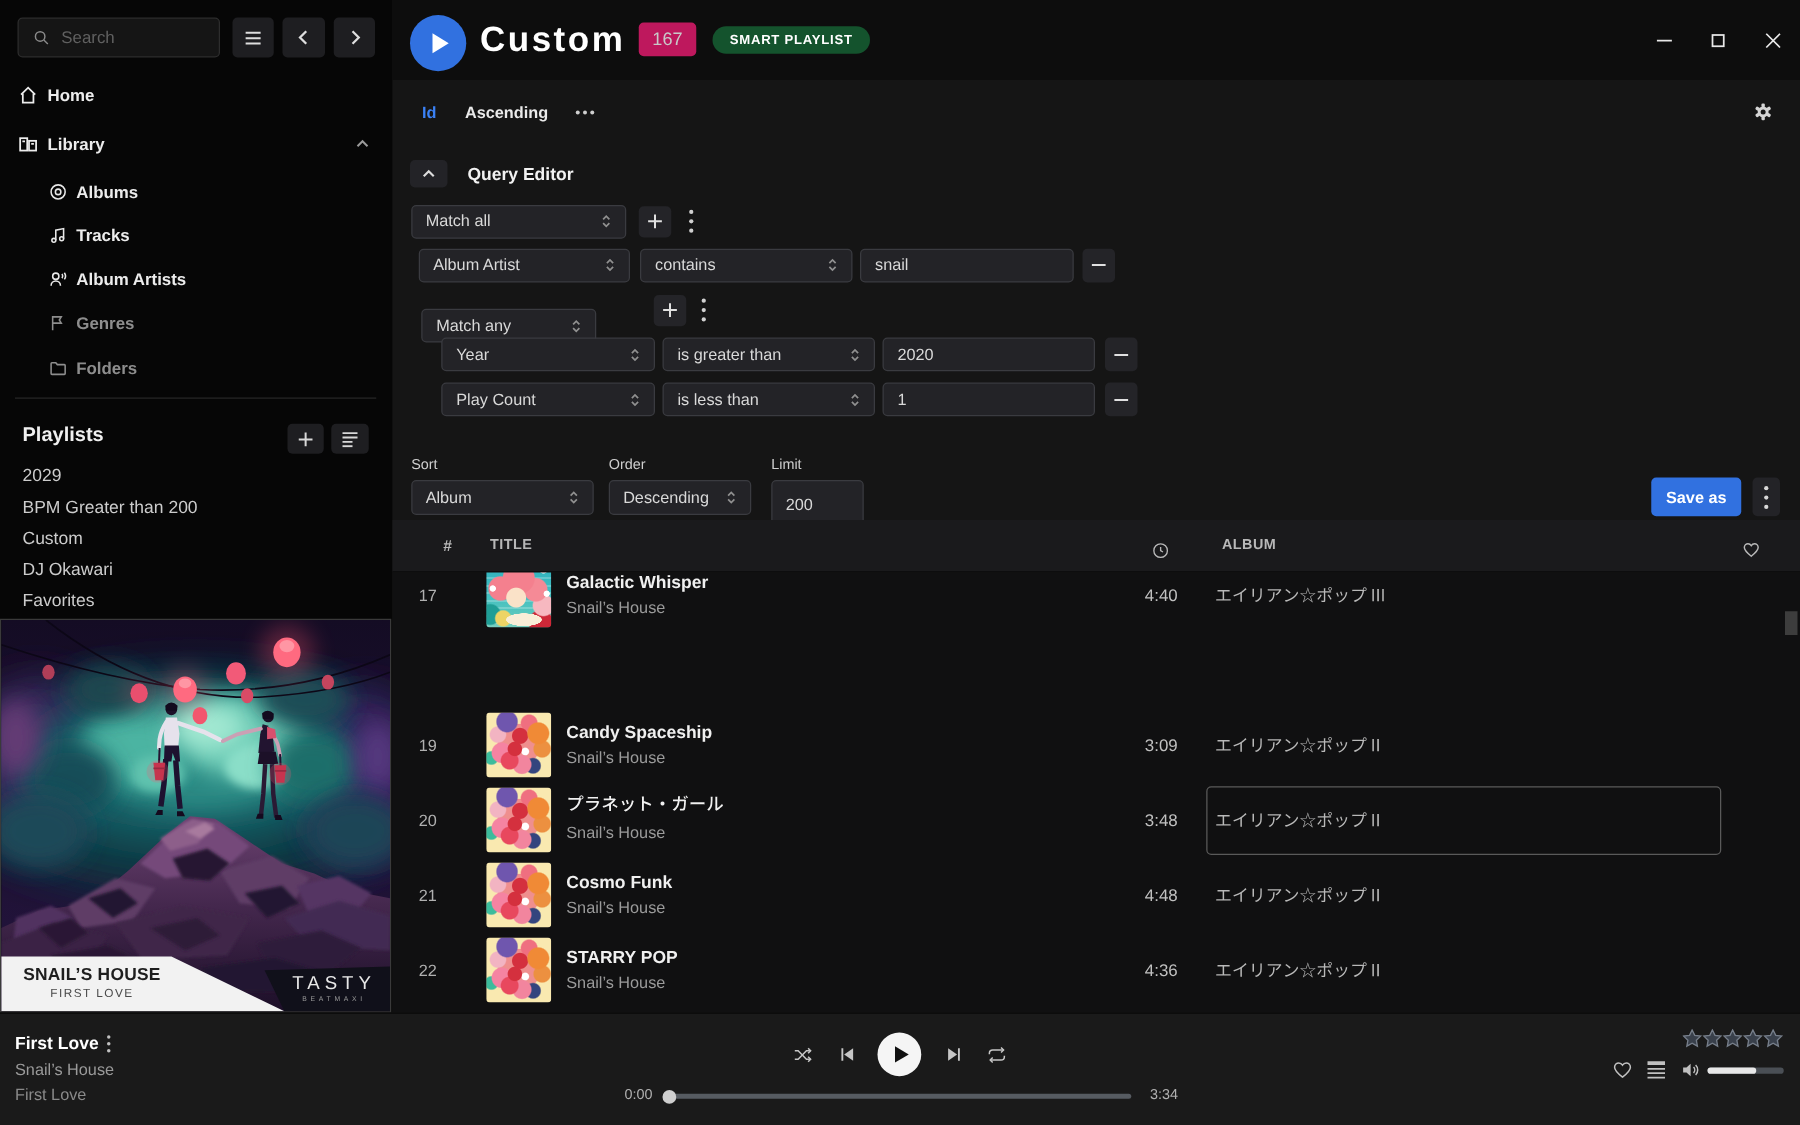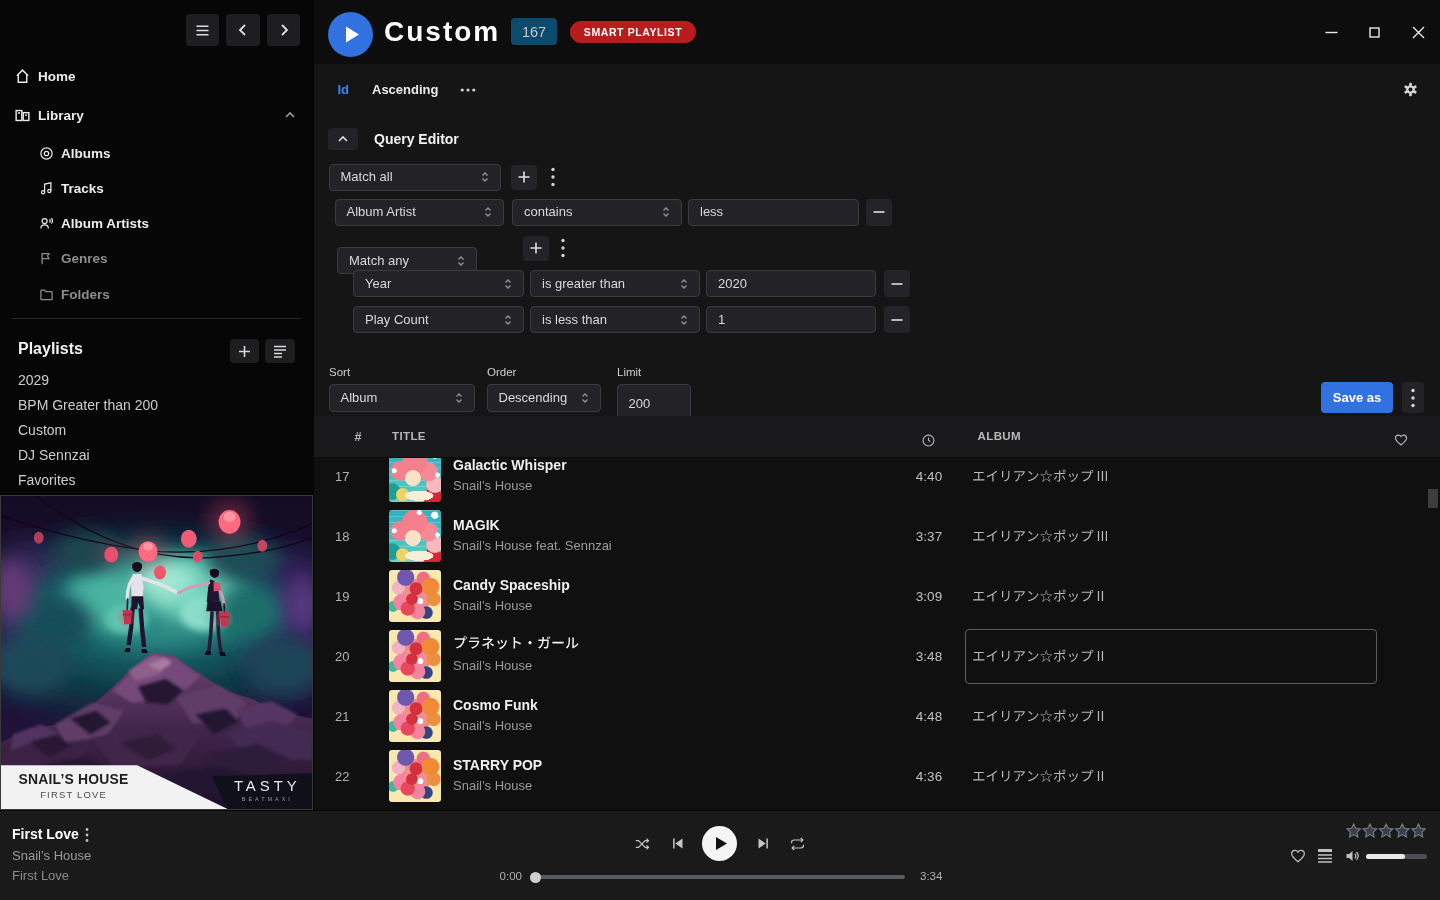--- a/index.html
+++ b/index.html
@@ -59,20 +59,27 @@
 </style></head><body>
 <svg width="0" height="0" style="position:absolute">
     <defs>
       <path id="album3" d="M2 -9Q2.2 -9 2.6 -9Q2.9 -9 3.1 -9H10.5Q10.8 -9 11.1 -9Q11.4 -9 11.7 -9V-7.8Q11.4 -7.9 11.1 -7.9Q10.8 -7.9 10.5 -7.9H3.1Q2.9 -7.9 2.6 -7.9Q2.2 -7.9 2 -7.8ZM6.1 -1.1V-8.4H7.3V-1.1ZM1.1 -1.8Q1.4 -1.7 1.7 -1.7Q2 -1.7 2.3 -1.7H11.2Q11.6 -1.7 11.8 -1.7Q12.1 -1.7 12.4 -1.8V-0.5Q12.1 -0.6 11.8 -0.6Q11.4 -0.6 11.2 -0.6H2.3Q2 -0.6 1.7 -0.6Q1.4 -0.6 1.1 -0.5Z M14.7 -4.9Q16.4 -5.4 17.9 -6Q19.4 -6.7 20.6 -7.4Q21.3 -7.8 21.9 -8.4Q22.6 -8.9 23.2 -9.4Q23.8 -10 24.3 -10.6L25.2 -9.7Q24.6 -9.1 23.9 -8.6Q23.3 -8 22.5 -7.4Q21.8 -6.9 21 -6.4Q20.3 -6 19.3 -5.5Q18.4 -5 17.3 -4.6Q16.3 -4.2 15.2 -3.8ZM20.3 -6.8 21.5 -7.2V-1Q21.5 -0.8 21.5 -0.5Q21.5 -0.2 21.5 0Q21.6 0.3 21.6 0.4H20.3Q20.3 0.3 20.3 0Q20.3 -0.2 20.3 -0.5Q20.3 -0.8 20.3 -1Z M37.5 -10.2Q37.5 -10 37.4 -9.7Q37.4 -9.4 37.4 -9.1Q37.4 -8.8 37.4 -8.4Q37.4 -8 37.4 -7.6Q37.4 -7.1 37.4 -6.9Q37.4 -5.7 37.3 -4.8Q37.3 -4 37.1 -3.4Q36.9 -2.8 36.6 -2.3Q36.4 -1.9 36 -1.4Q35.6 -0.9 35 -0.5Q34.5 -0.1 33.9 0.1Q33.3 0.4 32.8 0.6L31.9 -0.4Q32.9 -0.6 33.7 -1Q34.5 -1.5 35.1 -2.2Q35.5 -2.6 35.7 -3Q36 -3.5 36.1 -4Q36.2 -4.6 36.2 -5.3Q36.3 -6 36.3 -6.9Q36.3 -7.2 36.3 -7.6Q36.3 -8 36.3 -8.4Q36.3 -8.8 36.3 -9.1Q36.3 -9.4 36.3 -9.7Q36.2 -10 36.2 -10.2ZM31.2 -10.1Q31.2 -9.9 31.2 -9.7Q31.2 -9.4 31.2 -9.2Q31.2 -9.1 31.2 -8.7Q31.2 -8.4 31.2 -7.9Q31.2 -7.5 31.2 -7Q31.2 -6.5 31.2 -6Q31.2 -5.5 31.2 -5.2Q31.2 -4.8 31.2 -4.7Q31.2 -4.4 31.2 -4.1Q31.2 -3.8 31.2 -3.6H30Q30 -3.8 30 -4.1Q30 -4.4 30 -4.7Q30 -4.8 30 -5.2Q30 -5.5 30 -6Q30 -6.5 30 -7Q30 -7.5 30 -8Q30 -8.4 30 -8.7Q30 -9.1 30 -9.2Q30 -9.3 30 -9.6Q30 -9.9 30 -10.1Z M53.1 -9.1Q53 -9 52.9 -8.9Q52.8 -8.8 52.7 -8.6Q52.4 -8.2 51.9 -7.5Q51.4 -6.8 50.8 -6.1Q50.1 -5.5 49.3 -4.9L48.4 -5.6Q48.9 -5.9 49.4 -6.3Q49.8 -6.7 50.2 -7.1Q50.6 -7.5 50.9 -7.9Q51.2 -8.3 51.4 -8.7Q51.2 -8.7 50.7 -8.7Q50.2 -8.7 49.6 -8.7Q48.9 -8.7 48.2 -8.7Q47.4 -8.7 46.7 -8.7Q46 -8.7 45.3 -8.7Q44.7 -8.7 44.3 -8.7Q43.8 -8.7 43.7 -8.7Q43.3 -8.7 43 -8.6Q42.6 -8.6 42.2 -8.6V-9.8Q42.5 -9.7 42.9 -9.7Q43.3 -9.7 43.7 -9.7Q43.8 -9.7 44.3 -9.7Q44.7 -9.7 45.4 -9.7Q46 -9.7 46.8 -9.7Q47.5 -9.7 48.3 -9.7Q49 -9.7 49.7 -9.7Q50.4 -9.7 50.8 -9.7Q51.3 -9.7 51.5 -9.7Q51.6 -9.7 51.8 -9.7Q52 -9.7 52.1 -9.7Q52.3 -9.7 52.4 -9.8ZM47.7 -7.3Q47.7 -6.3 47.6 -5.3Q47.5 -4.3 47.3 -3.5Q47.1 -2.7 46.7 -2Q46.3 -1.2 45.6 -0.6Q44.9 -0 43.9 0.5L42.9 -0.3Q43.2 -0.4 43.5 -0.6Q43.9 -0.7 44.1 -0.9Q44.9 -1.4 45.4 -2Q45.9 -2.6 46.1 -3.3Q46.4 -4 46.4 -4.7Q46.5 -5.5 46.5 -6.4Q46.5 -6.6 46.5 -6.8Q46.5 -7.1 46.5 -7.3Z M57.1 -9.9Q57.4 -9.6 57.9 -9.3Q58.4 -8.9 58.9 -8.5Q59.4 -8.1 59.8 -7.8Q60.2 -7.4 60.5 -7.1L59.7 -6.2Q59.4 -6.5 59 -6.9Q58.6 -7.3 58.1 -7.7Q57.6 -8.1 57.1 -8.5Q56.7 -8.8 56.3 -9.1ZM55.9 -0.8Q57.1 -1 58.1 -1.3Q59 -1.6 59.9 -2Q60.7 -2.4 61.3 -2.8Q62.3 -3.5 63.2 -4.3Q64.1 -5.2 64.8 -6.1Q65.4 -7 65.8 -7.8L66.5 -6.6Q66 -5.8 65.3 -4.9Q64.7 -4.1 63.8 -3.3Q63 -2.5 61.9 -1.8Q61.3 -1.4 60.4 -1Q59.6 -0.6 58.7 -0.3Q57.7 0.1 56.6 0.3Z M74.2 -11.1H74.3L75.8 -6.5H80.5L80.5 -6.4L76.7 -3.7L78.2 0.8L78.1 0.9L74.2 -2L70.4 0.9L70.3 0.8L71.8 -3.7L68 -6.4L68 -6.5H72.7ZM70.6 -6 69.2 -6.1V-6.1L70.4 -5.3L72.4 -3.9L71.7 -1.7L71.1 -0.2L71.1 -0.2L72.4 -1.2L74.2 -2.6L76.1 -1.2L77.4 -0.2L77.4 -0.2L76.8 -1.7L76.1 -3.9L78.1 -5.3L79.3 -6.1V-6.1L77.9 -6H75.4L74.6 -8.5L74.3 -9.8H74.2L73.9 -8.5L73.1 -6Z M91.2 -10Q91.2 -9.6 91.4 -9.4Q91.7 -9.1 92 -9.1Q92.4 -9.1 92.7 -9.4Q92.9 -9.6 92.9 -10Q92.9 -10.3 92.7 -10.6Q92.4 -10.8 92 -10.8Q91.7 -10.8 91.4 -10.6Q91.2 -10.3 91.2 -10ZM90.6 -10Q90.6 -10.4 90.8 -10.7Q91 -11.1 91.3 -11.3Q91.6 -11.5 92 -11.5Q92.5 -11.5 92.8 -11.3Q93.1 -11.1 93.3 -10.7Q93.5 -10.4 93.5 -10Q93.5 -9.6 93.3 -9.2Q93.1 -8.9 92.8 -8.7Q92.5 -8.5 92 -8.5Q91.6 -8.5 91.3 -8.7Q91 -8.9 90.8 -9.2Q90.6 -9.6 90.6 -10ZM88.3 -10.4Q88.3 -10.3 88.3 -10.1Q88.3 -10 88.2 -9.8Q88.2 -9.6 88.2 -9.4Q88.2 -9.1 88.2 -8.6Q88.2 -8.2 88.2 -7.7Q88.2 -7.3 88.2 -6.9Q88.2 -6.7 88.2 -6.2Q88.2 -5.6 88.2 -5Q88.2 -4.4 88.2 -3.7Q88.2 -3 88.2 -2.3Q88.2 -1.7 88.2 -1.2Q88.2 -0.7 88.2 -0.5Q88.2 0 88 0.3Q87.7 0.6 87.1 0.6Q86.8 0.6 86.4 0.6Q86.1 0.6 85.8 0.5Q85.4 0.5 85.2 0.5L85.1 -0.6Q85.5 -0.5 85.9 -0.5Q86.4 -0.4 86.6 -0.4Q86.9 -0.4 87 -0.6Q87.1 -0.7 87.1 -1Q87.1 -1.1 87.1 -1.6Q87.1 -2.1 87.1 -2.7Q87.1 -3.3 87.1 -4Q87.1 -4.7 87.1 -5.3Q87.1 -5.9 87.1 -6.3Q87.1 -6.8 87.1 -6.9Q87.1 -7.2 87.1 -7.6Q87.1 -8.1 87.1 -8.6Q87.1 -9.1 87.1 -9.4Q87.1 -9.7 87.1 -10Q87.1 -10.3 87 -10.4ZM82.2 -8.1Q82.5 -8.1 82.8 -8.1Q83.1 -8.1 83.4 -8.1Q83.6 -8.1 84.1 -8.1Q84.6 -8.1 85.3 -8.1Q86 -8.1 86.8 -8.1Q87.6 -8.1 88.4 -8.1Q89.2 -8.1 89.9 -8.1Q90.6 -8.1 91.1 -8.1Q91.6 -8.1 91.8 -8.1Q92 -8.1 92.3 -8.1Q92.7 -8.1 92.9 -8.1V-7Q92.6 -7 92.4 -7Q92.1 -7 91.8 -7Q91.6 -7 91.1 -7Q90.7 -7 89.9 -7Q89.2 -7 88.4 -7Q87.6 -7 86.8 -7Q86 -7 85.3 -7Q84.6 -7 84.1 -7Q83.6 -7 83.4 -7Q83.1 -7 82.8 -7Q82.5 -7 82.2 -7ZM85.3 -5Q85.1 -4.5 84.8 -4Q84.5 -3.5 84.1 -3Q83.8 -2.5 83.4 -2Q83 -1.6 82.8 -1.2L81.8 -1.9Q82.2 -2.2 82.5 -2.6Q82.9 -3.1 83.2 -3.5Q83.6 -4 83.9 -4.5Q84.2 -5 84.4 -5.4ZM91 -5.4Q91.3 -5.1 91.6 -4.6Q91.9 -4.2 92.2 -3.7Q92.6 -3.2 92.8 -2.7Q93.1 -2.2 93.3 -1.9L92.3 -1.3Q92.1 -1.7 91.9 -2.2Q91.6 -2.7 91.3 -3.2Q91 -3.7 90.6 -4.1Q90.3 -4.6 90.1 -4.9Z M101 -7.8Q101.1 -7.6 101.3 -7.2Q101.4 -6.8 101.6 -6.3Q101.7 -5.9 101.9 -5.5Q102 -5.1 102.1 -4.9L101.1 -4.5Q101 -4.7 100.9 -5.1Q100.8 -5.5 100.6 -6Q100.4 -6.4 100.3 -6.8Q100.1 -7.2 100 -7.4ZM105.9 -7Q105.8 -6.8 105.8 -6.6Q105.7 -6.5 105.7 -6.4Q105.4 -5.2 105 -4.2Q104.5 -3.1 103.8 -2.2Q102.9 -1 101.7 -0.2Q100.5 0.6 99.4 1L98.5 0.1Q99.3 -0.1 100.1 -0.5Q100.9 -0.9 101.6 -1.5Q102.3 -2.1 102.9 -2.8Q103.4 -3.4 103.8 -4.1Q104.1 -4.8 104.4 -5.7Q104.6 -6.5 104.7 -7.4ZM97.9 -7.1Q98 -6.9 98.2 -6.5Q98.3 -6.1 98.5 -5.6Q98.7 -5.2 98.9 -4.7Q99 -4.3 99.1 -4L98.1 -3.7Q98 -3.9 97.9 -4.4Q97.7 -4.8 97.5 -5.3Q97.3 -5.8 97.2 -6.1Q97 -6.5 96.9 -6.7Z M118.9 -9.7Q118.9 -9.3 119.1 -9.1Q119.4 -8.8 119.8 -8.8Q120.1 -8.8 120.4 -9.1Q120.7 -9.3 120.7 -9.7Q120.7 -10.1 120.4 -10.3Q120.1 -10.6 119.8 -10.6Q119.4 -10.6 119.1 -10.3Q118.9 -10.1 118.9 -9.7ZM118.3 -9.7Q118.3 -10.1 118.5 -10.5Q118.7 -10.8 119 -11Q119.3 -11.2 119.8 -11.2Q120.2 -11.2 120.5 -11Q120.9 -10.8 121.1 -10.5Q121.3 -10.1 121.3 -9.7Q121.3 -9.3 121.1 -8.9Q120.9 -8.6 120.5 -8.4Q120.2 -8.2 119.8 -8.2Q119.3 -8.2 119 -8.4Q118.7 -8.6 118.5 -8.9Q118.3 -9.3 118.3 -9.7ZM119.4 -8.8Q119.4 -8.6 119.3 -8.5Q119.3 -8.3 119.2 -8.1Q119.1 -7.6 118.9 -6.9Q118.8 -6.3 118.5 -5.6Q118.3 -4.9 117.9 -4.3Q117.6 -3.7 117.2 -3.1Q116.6 -2.4 115.8 -1.7Q115.1 -1 114.1 -0.5Q113.1 0.1 111.9 0.5L111 -0.5Q112.3 -0.9 113.3 -1.4Q114.2 -1.8 114.9 -2.4Q115.7 -3.1 116.2 -3.8Q116.7 -4.4 117.1 -5.2Q117.4 -6 117.7 -6.7Q117.9 -7.5 118 -8.2Q117.8 -8.2 117.3 -8.2Q116.8 -8.2 116 -8.2Q115.3 -8.2 114.6 -8.2Q113.8 -8.2 113.1 -8.2Q112.3 -8.2 111.8 -8.2Q111.3 -8.2 111.1 -8.2Q110.7 -8.2 110.4 -8.2Q110 -8.2 109.8 -8.1V-9.3Q109.9 -9.3 110.2 -9.3Q110.4 -9.3 110.6 -9.3Q110.9 -9.2 111.1 -9.2Q111.3 -9.2 111.7 -9.2Q112.1 -9.2 112.7 -9.2Q113.3 -9.2 113.9 -9.2Q114.6 -9.2 115.2 -9.2Q115.8 -9.2 116.4 -9.2Q117 -9.2 117.4 -9.2Q117.8 -9.2 117.9 -9.2Q118 -9.2 118.2 -9.3Q118.4 -9.3 118.6 -9.3Z M125.9 0V-9.9H127.1V0Z M129.8 0V-9.9H131.1V0Z M133.8 0V-9.9H135V0Z"></path>
       <path id="album2" d="M2 -9Q2.2 -9 2.6 -9Q2.9 -9 3.1 -9H10.5Q10.8 -9 11.1 -9Q11.4 -9 11.7 -9V-7.8Q11.4 -7.9 11.1 -7.9Q10.8 -7.9 10.5 -7.9H3.1Q2.9 -7.9 2.6 -7.9Q2.2 -7.9 2 -7.8ZM6.1 -1.1V-8.4H7.3V-1.1ZM1.1 -1.8Q1.4 -1.7 1.7 -1.7Q2 -1.7 2.3 -1.7H11.2Q11.6 -1.7 11.8 -1.7Q12.1 -1.7 12.4 -1.8V-0.5Q12.1 -0.6 11.8 -0.6Q11.4 -0.6 11.2 -0.6H2.3Q2 -0.6 1.7 -0.6Q1.4 -0.6 1.1 -0.5Z M14.7 -4.9Q16.4 -5.4 17.9 -6Q19.4 -6.7 20.6 -7.4Q21.3 -7.8 21.9 -8.4Q22.6 -8.9 23.2 -9.4Q23.8 -10 24.3 -10.6L25.2 -9.7Q24.6 -9.1 23.9 -8.6Q23.3 -8 22.5 -7.4Q21.8 -6.9 21 -6.4Q20.3 -6 19.3 -5.5Q18.4 -5 17.3 -4.6Q16.3 -4.2 15.2 -3.8ZM20.3 -6.8 21.5 -7.2V-1Q21.5 -0.8 21.5 -0.5Q21.5 -0.2 21.5 0Q21.6 0.3 21.6 0.4H20.3Q20.3 0.3 20.3 0Q20.3 -0.2 20.3 -0.5Q20.3 -0.8 20.3 -1Z M37.5 -10.2Q37.5 -10 37.4 -9.7Q37.4 -9.4 37.4 -9.1Q37.4 -8.8 37.4 -8.4Q37.4 -8 37.4 -7.6Q37.4 -7.1 37.4 -6.9Q37.4 -5.7 37.3 -4.8Q37.3 -4 37.1 -3.4Q36.9 -2.8 36.6 -2.3Q36.4 -1.9 36 -1.4Q35.6 -0.9 35 -0.5Q34.5 -0.1 33.9 0.1Q33.3 0.4 32.8 0.6L31.9 -0.4Q32.9 -0.6 33.7 -1Q34.5 -1.5 35.1 -2.2Q35.5 -2.6 35.7 -3Q36 -3.5 36.1 -4Q36.2 -4.6 36.2 -5.3Q36.3 -6 36.3 -6.9Q36.3 -7.2 36.3 -7.6Q36.3 -8 36.3 -8.4Q36.3 -8.8 36.3 -9.1Q36.3 -9.4 36.3 -9.7Q36.2 -10 36.2 -10.2ZM31.2 -10.1Q31.2 -9.9 31.2 -9.7Q31.2 -9.4 31.2 -9.2Q31.2 -9.1 31.2 -8.7Q31.2 -8.4 31.2 -7.9Q31.2 -7.5 31.2 -7Q31.2 -6.5 31.2 -6Q31.2 -5.5 31.2 -5.2Q31.2 -4.8 31.2 -4.7Q31.2 -4.4 31.2 -4.1Q31.2 -3.8 31.2 -3.6H30Q30 -3.8 30 -4.1Q30 -4.4 30 -4.7Q30 -4.8 30 -5.2Q30 -5.5 30 -6Q30 -6.5 30 -7Q30 -7.5 30 -8Q30 -8.4 30 -8.7Q30 -9.1 30 -9.2Q30 -9.3 30 -9.6Q30 -9.9 30 -10.1Z M53.1 -9.1Q53 -9 52.9 -8.9Q52.8 -8.8 52.7 -8.6Q52.4 -8.2 51.9 -7.5Q51.4 -6.8 50.8 -6.1Q50.1 -5.5 49.3 -4.9L48.4 -5.6Q48.9 -5.9 49.4 -6.3Q49.8 -6.7 50.2 -7.1Q50.6 -7.5 50.9 -7.9Q51.2 -8.3 51.4 -8.7Q51.2 -8.7 50.7 -8.7Q50.2 -8.7 49.6 -8.7Q48.9 -8.7 48.2 -8.7Q47.4 -8.7 46.7 -8.7Q46 -8.7 45.3 -8.7Q44.7 -8.7 44.3 -8.7Q43.8 -8.7 43.7 -8.7Q43.3 -8.7 43 -8.6Q42.6 -8.6 42.2 -8.6V-9.8Q42.5 -9.7 42.9 -9.7Q43.3 -9.7 43.7 -9.7Q43.8 -9.7 44.3 -9.7Q44.7 -9.7 45.4 -9.7Q46 -9.7 46.8 -9.7Q47.5 -9.7 48.3 -9.7Q49 -9.7 49.7 -9.7Q50.4 -9.7 50.8 -9.7Q51.3 -9.7 51.5 -9.7Q51.6 -9.7 51.8 -9.7Q52 -9.7 52.1 -9.7Q52.3 -9.7 52.4 -9.8ZM47.7 -7.3Q47.7 -6.3 47.6 -5.3Q47.5 -4.3 47.3 -3.5Q47.1 -2.7 46.7 -2Q46.3 -1.2 45.6 -0.6Q44.9 -0 43.9 0.5L42.9 -0.3Q43.2 -0.4 43.5 -0.6Q43.9 -0.7 44.1 -0.9Q44.9 -1.4 45.4 -2Q45.9 -2.6 46.1 -3.3Q46.4 -4 46.4 -4.7Q46.5 -5.5 46.5 -6.4Q46.5 -6.6 46.5 -6.8Q46.5 -7.1 46.5 -7.3Z M57.1 -9.9Q57.4 -9.6 57.9 -9.3Q58.4 -8.9 58.9 -8.5Q59.4 -8.1 59.8 -7.8Q60.2 -7.4 60.5 -7.1L59.7 -6.2Q59.4 -6.5 59 -6.9Q58.6 -7.3 58.1 -7.7Q57.6 -8.1 57.1 -8.5Q56.7 -8.8 56.3 -9.1ZM55.9 -0.8Q57.1 -1 58.1 -1.3Q59 -1.6 59.9 -2Q60.7 -2.4 61.3 -2.8Q62.3 -3.5 63.2 -4.3Q64.1 -5.2 64.8 -6.1Q65.4 -7 65.8 -7.8L66.5 -6.6Q66 -5.8 65.3 -4.9Q64.7 -4.1 63.8 -3.3Q63 -2.5 61.9 -1.8Q61.3 -1.4 60.4 -1Q59.6 -0.6 58.7 -0.3Q57.7 0.1 56.6 0.3Z M74.2 -11.1H74.3L75.8 -6.5H80.5L80.5 -6.4L76.7 -3.7L78.2 0.8L78.1 0.9L74.2 -2L70.4 0.9L70.3 0.8L71.8 -3.7L68 -6.4L68 -6.5H72.7ZM70.6 -6 69.2 -6.1V-6.1L70.4 -5.3L72.4 -3.9L71.7 -1.7L71.1 -0.2L71.1 -0.2L72.4 -1.2L74.2 -2.6L76.1 -1.2L77.4 -0.2L77.4 -0.2L76.8 -1.7L76.1 -3.9L78.1 -5.3L79.3 -6.1V-6.1L77.9 -6H75.4L74.6 -8.5L74.3 -9.8H74.2L73.9 -8.5L73.1 -6Z M91.2 -10Q91.2 -9.6 91.4 -9.4Q91.7 -9.1 92 -9.1Q92.4 -9.1 92.7 -9.4Q92.9 -9.6 92.9 -10Q92.9 -10.3 92.7 -10.6Q92.4 -10.8 92 -10.8Q91.7 -10.8 91.4 -10.6Q91.2 -10.3 91.2 -10ZM90.6 -10Q90.6 -10.4 90.8 -10.7Q91 -11.1 91.3 -11.3Q91.6 -11.5 92 -11.5Q92.5 -11.5 92.8 -11.3Q93.1 -11.1 93.3 -10.7Q93.5 -10.4 93.5 -10Q93.5 -9.6 93.3 -9.2Q93.1 -8.9 92.8 -8.7Q92.5 -8.5 92 -8.5Q91.6 -8.5 91.3 -8.7Q91 -8.9 90.8 -9.2Q90.6 -9.6 90.6 -10ZM88.3 -10.4Q88.3 -10.3 88.3 -10.1Q88.3 -10 88.2 -9.8Q88.2 -9.6 88.2 -9.4Q88.2 -9.1 88.2 -8.6Q88.2 -8.2 88.2 -7.7Q88.2 -7.3 88.2 -6.9Q88.2 -6.7 88.2 -6.2Q88.2 -5.6 88.2 -5Q88.2 -4.4 88.2 -3.7Q88.2 -3 88.2 -2.3Q88.2 -1.7 88.2 -1.2Q88.2 -0.7 88.2 -0.5Q88.2 0 88 0.3Q87.7 0.6 87.1 0.6Q86.8 0.6 86.4 0.6Q86.1 0.6 85.8 0.5Q85.4 0.5 85.2 0.5L85.1 -0.6Q85.5 -0.5 85.9 -0.5Q86.4 -0.4 86.6 -0.4Q86.9 -0.4 87 -0.6Q87.1 -0.7 87.1 -1Q87.1 -1.1 87.1 -1.6Q87.1 -2.1 87.1 -2.7Q87.1 -3.3 87.1 -4Q87.1 -4.7 87.1 -5.3Q87.1 -5.9 87.1 -6.3Q87.1 -6.8 87.1 -6.9Q87.1 -7.2 87.1 -7.6Q87.1 -8.1 87.1 -8.6Q87.1 -9.1 87.1 -9.4Q87.1 -9.7 87.1 -10Q87.1 -10.3 87 -10.4ZM82.2 -8.1Q82.5 -8.1 82.8 -8.1Q83.1 -8.1 83.4 -8.1Q83.6 -8.1 84.1 -8.1Q84.6 -8.1 85.3 -8.1Q86 -8.1 86.8 -8.1Q87.6 -8.1 88.4 -8.1Q89.2 -8.1 89.9 -8.1Q90.6 -8.1 91.1 -8.1Q91.6 -8.1 91.8 -8.1Q92 -8.1 92.3 -8.1Q92.7 -8.1 92.9 -8.1V-7Q92.6 -7 92.4 -7Q92.1 -7 91.8 -7Q91.6 -7 91.1 -7Q90.7 -7 89.9 -7Q89.2 -7 88.4 -7Q87.6 -7 86.8 -7Q86 -7 85.3 -7Q84.6 -7 84.1 -7Q83.6 -7 83.4 -7Q83.1 -7 82.8 -7Q82.5 -7 82.2 -7ZM85.3 -5Q85.1 -4.5 84.8 -4Q84.5 -3.5 84.1 -3Q83.8 -2.5 83.4 -2Q83 -1.6 82.8 -1.2L81.8 -1.9Q82.2 -2.2 82.5 -2.6Q82.9 -3.1 83.2 -3.5Q83.6 -4 83.9 -4.5Q84.2 -5 84.4 -5.4ZM91 -5.4Q91.3 -5.1 91.6 -4.6Q91.9 -4.2 92.2 -3.7Q92.6 -3.2 92.8 -2.7Q93.1 -2.2 93.3 -1.9L92.3 -1.3Q92.1 -1.7 91.9 -2.2Q91.6 -2.7 91.3 -3.2Q91 -3.7 90.6 -4.1Q90.3 -4.6 90.1 -4.9Z M101 -7.8Q101.1 -7.6 101.3 -7.2Q101.4 -6.8 101.6 -6.3Q101.7 -5.9 101.9 -5.5Q102 -5.1 102.1 -4.9L101.1 -4.5Q101 -4.7 100.9 -5.1Q100.8 -5.5 100.6 -6Q100.4 -6.4 100.3 -6.8Q100.1 -7.2 100 -7.4ZM105.9 -7Q105.8 -6.8 105.8 -6.6Q105.7 -6.5 105.7 -6.4Q105.4 -5.2 105 -4.2Q104.5 -3.1 103.8 -2.2Q102.9 -1 101.7 -0.2Q100.5 0.6 99.4 1L98.5 0.1Q99.3 -0.1 100.1 -0.5Q100.9 -0.9 101.6 -1.5Q102.3 -2.1 102.9 -2.8Q103.4 -3.4 103.8 -4.1Q104.1 -4.8 104.4 -5.7Q104.6 -6.5 104.7 -7.4ZM97.9 -7.1Q98 -6.9 98.2 -6.5Q98.3 -6.1 98.5 -5.6Q98.7 -5.2 98.9 -4.7Q99 -4.3 99.1 -4L98.1 -3.7Q98 -3.9 97.9 -4.4Q97.7 -4.8 97.5 -5.3Q97.3 -5.8 97.2 -6.1Q97 -6.5 96.9 -6.7Z M118.9 -9.7Q118.9 -9.3 119.1 -9.1Q119.4 -8.8 119.8 -8.8Q120.1 -8.8 120.4 -9.1Q120.7 -9.3 120.7 -9.7Q120.7 -10.1 120.4 -10.3Q120.1 -10.6 119.8 -10.6Q119.4 -10.6 119.1 -10.3Q118.9 -10.1 118.9 -9.7ZM118.3 -9.7Q118.3 -10.1 118.5 -10.5Q118.7 -10.8 119 -11Q119.3 -11.2 119.8 -11.2Q120.2 -11.2 120.5 -11Q120.9 -10.8 121.1 -10.5Q121.3 -10.1 121.3 -9.7Q121.3 -9.3 121.1 -8.9Q120.9 -8.6 120.5 -8.4Q120.2 -8.2 119.8 -8.2Q119.3 -8.2 119 -8.4Q118.7 -8.6 118.5 -8.9Q118.3 -9.3 118.3 -9.7ZM119.4 -8.8Q119.4 -8.6 119.3 -8.5Q119.3 -8.3 119.2 -8.1Q119.1 -7.6 118.9 -6.9Q118.8 -6.3 118.5 -5.6Q118.3 -4.9 117.9 -4.3Q117.6 -3.7 117.2 -3.1Q116.6 -2.4 115.8 -1.7Q115.1 -1 114.1 -0.5Q113.1 0.1 111.9 0.5L111 -0.5Q112.3 -0.9 113.3 -1.4Q114.2 -1.8 114.9 -2.4Q115.7 -3.1 116.2 -3.8Q116.7 -4.4 117.1 -5.2Q117.4 -6 117.7 -6.7Q117.9 -7.5 118 -8.2Q117.8 -8.2 117.3 -8.2Q116.8 -8.2 116 -8.2Q115.3 -8.2 114.6 -8.2Q113.8 -8.2 113.1 -8.2Q112.3 -8.2 111.8 -8.2Q111.3 -8.2 111.1 -8.2Q110.7 -8.2 110.4 -8.2Q110 -8.2 109.8 -8.1V-9.3Q109.9 -9.3 110.2 -9.3Q110.4 -9.3 110.6 -9.3Q110.9 -9.2 111.1 -9.2Q111.3 -9.2 111.7 -9.2Q112.1 -9.2 112.7 -9.2Q113.3 -9.2 113.9 -9.2Q114.6 -9.2 115.2 -9.2Q115.8 -9.2 116.4 -9.2Q117 -9.2 117.4 -9.2Q117.8 -9.2 117.9 -9.2Q118 -9.2 118.2 -9.3Q118.4 -9.3 118.6 -9.3Z M125.9 0V-9.9H127.1V0Z M129.8 0V-9.9H131.1V0Z"></path>
       <path id="title20" d="M11.3 -10.1Q11.3 -9.8 11.5 -9.5Q11.8 -9.3 12.1 -9.3Q12.5 -9.3 12.8 -9.5Q13 -9.8 13 -10.1Q13 -10.5 12.8 -10.8Q12.5 -11 12.1 -11Q11.8 -11 11.5 -10.8Q11.3 -10.5 11.3 -10.1ZM10.5 -10.1Q10.5 -10.6 10.7 -11Q11 -11.3 11.3 -11.5Q11.7 -11.8 12.1 -11.8Q12.6 -11.8 13 -11.5Q13.3 -11.3 13.5 -11Q13.8 -10.6 13.8 -10.1Q13.8 -9.7 13.5 -9.3Q13.3 -9 13 -8.8Q12.6 -8.5 12.1 -8.5Q11.7 -8.5 11.3 -8.8Q11 -9 10.7 -9.3Q10.5 -9.7 10.5 -10.1ZM12 -9.1Q11.9 -9 11.8 -8.8Q11.7 -8.5 11.7 -8.3Q11.6 -7.8 11.4 -7.1Q11.2 -6.5 11 -5.8Q10.7 -5.1 10.4 -4.4Q10 -3.7 9.6 -3.2Q9 -2.4 8.2 -1.6Q7.3 -0.9 6.3 -0.4Q5.3 0.2 4 0.6L2.8 -0.7Q4.2 -1 5.2 -1.5Q6.2 -2 7 -2.7Q7.7 -3.3 8.3 -4Q8.8 -4.7 9.1 -5.4Q9.5 -6.2 9.7 -6.9Q10 -7.7 10.1 -8.3Q9.9 -8.3 9.3 -8.3Q8.8 -8.3 8.1 -8.3Q7.4 -8.3 6.7 -8.3Q5.9 -8.3 5.2 -8.3Q4.5 -8.3 3.9 -8.3Q3.4 -8.3 3.2 -8.3Q2.7 -8.3 2.3 -8.3Q1.9 -8.3 1.7 -8.3V-9.8Q1.9 -9.8 2.1 -9.8Q2.4 -9.8 2.7 -9.8Q3 -9.7 3.2 -9.7Q3.4 -9.7 3.8 -9.7Q4.2 -9.7 4.8 -9.7Q5.4 -9.7 6 -9.7Q6.7 -9.7 7.3 -9.7Q7.9 -9.7 8.5 -9.7Q9 -9.7 9.4 -9.7Q9.8 -9.7 10 -9.7Q10.2 -9.7 10.4 -9.8Q10.6 -9.8 10.9 -9.8Z M17.2 -10.6Q17.5 -10.5 17.8 -10.5Q18.2 -10.5 18.5 -10.5Q18.8 -10.5 19.3 -10.5Q19.9 -10.5 20.6 -10.5Q21.3 -10.5 21.9 -10.5Q22.6 -10.5 23.2 -10.5Q23.7 -10.5 24 -10.5Q24.3 -10.5 24.7 -10.5Q25.1 -10.5 25.4 -10.6V-9.1Q25.1 -9.1 24.7 -9.2Q24.3 -9.2 24 -9.2Q23.7 -9.2 23.2 -9.2Q22.6 -9.2 21.9 -9.2Q21.3 -9.2 20.6 -9.2Q19.9 -9.2 19.3 -9.2Q18.8 -9.2 18.5 -9.2Q18.2 -9.2 17.8 -9.2Q17.5 -9.1 17.2 -9.1ZM26.5 -6.7Q26.4 -6.6 26.3 -6.5Q26.3 -6.3 26.2 -6.2Q25.9 -5.2 25.4 -4.2Q25 -3.2 24.2 -2.3Q23.1 -1.1 21.8 -0.4Q20.5 0.3 19.2 0.7L18.1 -0.6Q19.6 -0.9 20.9 -1.5Q22.1 -2.2 23 -3.1Q23.6 -3.7 24 -4.5Q24.3 -5.2 24.5 -5.9Q24.4 -5.9 24 -5.9Q23.6 -5.9 23 -5.9Q22.4 -5.9 21.8 -5.9Q21.1 -5.9 20.4 -5.9Q19.7 -5.9 19.1 -5.9Q18.5 -5.9 18.1 -5.9Q17.6 -5.9 17.4 -5.9Q17.1 -5.9 16.7 -5.9Q16.3 -5.9 15.9 -5.8V-7.3Q16.3 -7.3 16.7 -7.2Q17.1 -7.2 17.4 -7.2Q17.6 -7.2 18 -7.2Q18.4 -7.2 19 -7.2Q19.6 -7.2 20.3 -7.2Q21 -7.2 21.7 -7.2Q22.3 -7.2 22.9 -7.2Q23.5 -7.2 24 -7.2Q24.4 -7.2 24.6 -7.2Q24.9 -7.2 25.1 -7.2Q25.3 -7.3 25.5 -7.3Z M35.9 -11.3Q35.9 -11.1 35.8 -10.7Q35.8 -10.4 35.8 -10.1Q35.8 -9.9 35.8 -9.6Q35.8 -9.3 35.8 -9Q35.8 -8.8 35.8 -8.6H34.4Q34.4 -8.8 34.4 -9Q34.4 -9.3 34.4 -9.6Q34.4 -9.8 34.4 -10.1Q34.4 -10.4 34.4 -10.7Q34.3 -11.1 34.3 -11.3ZM39.8 -8.5Q39.5 -8.2 39.3 -8Q39 -7.7 38.8 -7.5Q38.5 -7 38 -6.5Q37.5 -6 36.9 -5.5Q36.3 -5 35.6 -4.5Q34.8 -4 33.9 -3.5Q33 -3 32 -2.6Q31 -2.2 29.8 -1.9L29 -3.2Q31 -3.7 32.3 -4.3Q33.7 -5 34.6 -5.6Q35.2 -5.9 35.7 -6.4Q36.3 -6.8 36.7 -7.2Q37.1 -7.6 37.3 -7.9Q37.1 -7.9 36.7 -7.9Q36.3 -7.9 35.7 -7.9Q35.1 -7.9 34.5 -7.9Q33.9 -7.9 33.3 -7.9Q32.8 -7.9 32.4 -7.9Q31.9 -7.9 31.8 -7.9Q31.5 -7.9 31.2 -7.9Q30.9 -7.9 30.6 -7.9Q30.2 -7.9 30 -7.9V-9.3Q30.4 -9.3 30.9 -9.3Q31.4 -9.2 31.8 -9.2Q31.9 -9.2 32.4 -9.2Q32.8 -9.2 33.4 -9.2Q34 -9.2 34.7 -9.2Q35.4 -9.2 36 -9.2Q36.7 -9.2 37.2 -9.2Q37.6 -9.2 37.8 -9.2Q38.1 -9.2 38.4 -9.3Q38.6 -9.3 38.8 -9.3ZM35.8 -5.3Q35.8 -4.9 35.8 -4.3Q35.8 -3.8 35.8 -3.2Q35.8 -2.5 35.8 -2Q35.8 -1.4 35.8 -1Q35.8 -0.7 35.8 -0.4Q35.8 -0.1 35.8 0.2Q35.8 0.5 35.8 0.7H34.2Q34.3 0.5 34.3 0.2Q34.3 -0.1 34.3 -0.4Q34.3 -0.7 34.3 -1Q34.3 -1.4 34.3 -1.9Q34.3 -2.4 34.3 -2.9Q34.3 -3.4 34.3 -3.9Q34.3 -4.4 34.3 -4.7ZM40.2 -1.7Q39.6 -2.2 39.1 -2.6Q38.6 -2.9 38 -3.2Q37.5 -3.6 36.9 -3.9L37.8 -5Q38.4 -4.6 38.9 -4.3Q39.5 -4 40 -3.7Q40.5 -3.4 41.1 -2.9Z M48.9 -8.2Q49 -8 49.2 -7.5Q49.3 -7.1 49.5 -6.7Q49.7 -6.2 49.8 -5.8Q49.9 -5.4 50 -5.1L48.7 -4.7Q48.6 -4.9 48.5 -5.3Q48.4 -5.7 48.2 -6.2Q48 -6.7 47.9 -7.1Q47.7 -7.5 47.6 -7.7ZM54 -7.3Q53.9 -7 53.9 -6.8Q53.8 -6.6 53.7 -6.4Q53.5 -5.3 53 -4.3Q52.5 -3.2 51.8 -2.2Q50.8 -1 49.6 -0.1Q48.4 0.7 47.2 1.2L46 -0Q46.8 -0.3 47.6 -0.7Q48.5 -1.1 49.3 -1.7Q50 -2.3 50.6 -3Q51.1 -3.6 51.5 -4.4Q51.9 -5.1 52.1 -6Q52.4 -6.9 52.5 -7.8ZM45.6 -7.5Q45.8 -7.2 45.9 -6.8Q46.1 -6.4 46.3 -5.9Q46.5 -5.4 46.7 -5Q46.8 -4.6 46.9 -4.3L45.6 -3.8Q45.5 -4.1 45.3 -4.5Q45.2 -5 45 -5.4Q44.8 -5.9 44.6 -6.4Q44.4 -6.8 44.3 -7Z M60.6 -1.3Q60.6 -1.5 60.6 -2.1Q60.6 -2.7 60.6 -3.5Q60.6 -4.3 60.6 -5.2Q60.6 -6.1 60.6 -7Q60.6 -7.8 60.6 -8.4Q60.6 -9.1 60.6 -9.4Q60.6 -9.7 60.5 -10.2Q60.5 -10.6 60.5 -10.9H62.2Q62.1 -10.6 62.1 -10.2Q62.1 -9.8 62.1 -9.4Q62.1 -8.9 62.1 -8.2Q62.1 -7.5 62.1 -6.6Q62.1 -5.8 62.1 -4.9Q62.1 -4.1 62.1 -3.3Q62.1 -2.6 62.1 -2Q62.1 -1.5 62.1 -1.3Q62.1 -1.1 62.1 -0.7Q62.1 -0.4 62.1 -0.1Q62.2 0.2 62.2 0.5H60.5Q60.5 0.1 60.5 -0.4Q60.6 -0.9 60.6 -1.3ZM61.8 -7.3Q62.4 -7.1 63.3 -6.8Q64.1 -6.5 65 -6.2Q65.9 -5.9 66.7 -5.5Q67.4 -5.2 68 -4.9L67.4 -3.4Q66.8 -3.8 66 -4.1Q65.3 -4.4 64.5 -4.7Q63.8 -5 63 -5.3Q62.3 -5.5 61.8 -5.7Z M77 -6.9Q77.5 -6.9 77.8 -6.7Q78.2 -6.5 78.4 -6.1Q78.6 -5.8 78.6 -5.3Q78.6 -4.9 78.4 -4.5Q78.2 -4.1 77.8 -3.9Q77.5 -3.7 77 -3.7Q76.6 -3.7 76.2 -3.9Q75.8 -4.1 75.6 -4.5Q75.4 -4.9 75.4 -5.3Q75.4 -5.8 75.6 -6.1Q75.8 -6.5 76.2 -6.7Q76.6 -6.9 77 -6.9Z M94.6 -11.1Q94.8 -10.8 95 -10.5Q95.2 -10.1 95.4 -9.8Q95.6 -9.4 95.8 -9.2L94.9 -8.8Q94.6 -9.2 94.3 -9.7Q94 -10.3 93.7 -10.7ZM96.2 -11.7Q96.4 -11.4 96.6 -11.1Q96.8 -10.7 97.1 -10.4Q97.3 -10 97.4 -9.8L96.5 -9.4Q96.2 -9.8 95.9 -10.4Q95.6 -10.9 95.3 -11.3ZM91 -11Q91 -10.7 90.9 -10.4Q90.9 -10 90.9 -9.8Q90.8 -7.6 90.5 -6Q90.2 -4.4 89.7 -3.2Q89.1 -2 88.3 -1.1Q87.5 -0.1 86.4 0.6L85.1 -0.4Q85.5 -0.6 85.9 -0.9Q86.3 -1.2 86.7 -1.6Q87.4 -2.2 87.9 -3Q88.4 -3.8 88.7 -4.8Q89.1 -5.7 89.2 -7Q89.4 -8.2 89.4 -9.7Q89.4 -9.9 89.4 -10.1Q89.4 -10.3 89.4 -10.6Q89.4 -10.8 89.3 -11ZM95.8 -8Q95.8 -7.8 95.7 -7.6Q95.7 -7.4 95.7 -7.3Q95.7 -6.9 95.7 -6.2Q95.6 -5.5 95.6 -4.7Q95.5 -3.9 95.4 -3.1Q95.3 -2.3 95.2 -1.6Q95.1 -0.9 94.9 -0.5Q94.7 -0 94.3 0.2Q93.9 0.4 93.2 0.4Q92.7 0.4 92.1 0.4Q91.5 0.4 91 0.3L90.8 -1.1Q91.3 -1 91.9 -1Q92.4 -1 92.8 -1Q93.1 -1 93.3 -1.1Q93.5 -1.2 93.6 -1.4Q93.8 -1.7 93.9 -2.2Q94 -2.8 94.1 -3.4Q94.1 -4.1 94.2 -4.7Q94.2 -5.4 94.3 -6Q94.3 -6.6 94.3 -7.1H87.1Q86.8 -7.1 86.3 -7.1Q85.8 -7.1 85.4 -7V-8.5Q85.8 -8.5 86.3 -8.4Q86.7 -8.4 87.1 -8.4H93.9Q94.1 -8.4 94.4 -8.4Q94.6 -8.4 94.8 -8.5Z M99.4 -6.2Q99.6 -6.2 99.9 -6.2Q100.3 -6.2 100.7 -6.2Q101.1 -6.2 101.4 -6.2Q101.7 -6.2 102.2 -6.2Q102.7 -6.2 103.3 -6.2Q103.9 -6.2 104.6 -6.2Q105.3 -6.2 106 -6.2Q106.7 -6.2 107.3 -6.2Q107.9 -6.2 108.3 -6.2Q108.8 -6.2 109.1 -6.2Q109.6 -6.2 110 -6.2Q110.4 -6.2 110.6 -6.2V-4.5Q110.4 -4.5 110 -4.6Q109.5 -4.6 109.1 -4.6Q108.8 -4.6 108.3 -4.6Q107.9 -4.6 107.3 -4.6Q106.7 -4.6 106 -4.6Q105.3 -4.6 104.6 -4.6Q103.9 -4.6 103.3 -4.6Q102.7 -4.6 102.2 -4.6Q101.7 -4.6 101.4 -4.6Q100.9 -4.6 100.3 -4.6Q99.7 -4.5 99.4 -4.5Z M119.2 -0.3Q119.3 -0.5 119.3 -0.7Q119.3 -1 119.3 -1.2Q119.3 -1.3 119.3 -1.8Q119.3 -2.3 119.3 -3Q119.3 -3.6 119.3 -4.4Q119.3 -5.2 119.3 -6Q119.3 -6.8 119.3 -7.5Q119.3 -8.2 119.3 -8.8Q119.3 -9.3 119.3 -9.5Q119.3 -9.9 119.3 -10.2Q119.2 -10.5 119.2 -10.6H120.9Q120.8 -10.5 120.8 -10.2Q120.8 -9.9 120.8 -9.5Q120.8 -9.3 120.8 -8.8Q120.8 -8.3 120.8 -7.6Q120.8 -7 120.8 -6.2Q120.8 -5.5 120.8 -4.7Q120.8 -4 120.8 -3.4Q120.8 -2.7 120.8 -2.3Q120.8 -1.9 120.8 -1.7Q121.4 -2 122.1 -2.5Q122.8 -3 123.4 -3.6Q124.1 -4.2 124.6 -5L125.4 -3.7Q124.8 -3 124 -2.2Q123.2 -1.5 122.4 -0.9Q121.5 -0.3 120.7 0.1Q120.5 0.2 120.3 0.3Q120.2 0.4 120.1 0.5ZM112.8 -0.4Q113.7 -1.1 114.3 -2Q114.9 -2.9 115.2 -3.8Q115.3 -4.3 115.4 -5Q115.5 -5.7 115.5 -6.5Q115.6 -7.3 115.6 -8Q115.6 -8.8 115.6 -9.4Q115.6 -9.8 115.6 -10.1Q115.5 -10.3 115.5 -10.6H117.1Q117.1 -10.5 117.1 -10.3Q117.1 -10.1 117 -9.9Q117 -9.7 117 -9.4Q117 -8.8 117 -8Q117 -7.2 116.9 -6.4Q116.9 -5.5 116.8 -4.7Q116.7 -4 116.6 -3.5Q116.3 -2.3 115.6 -1.3Q115 -0.3 114.1 0.5Z"></path>
     </defs>
   </svg>
 
 <div id="sidebar">
+  <div class="abs" style="left:14px;top:14px;width:162px;height:32px;background:#151515;border:1px solid #2d2d2d;border-radius:4px">
+    <svg width="14" height="14" viewBox="0 0 24 24" style="position:absolute;left:11px;top:8px" fill="none" stroke="#8a8a8a" stroke-width="2">
+        <circle cx="10.5" cy="10.5" r="6.5"></circle>
+        <path d="M15.5 15.5L21 21"></path>
+      </svg>
+    <span style="position:absolute;left:34px;top:7px;color:#606060;font-size:13.5px">Search</span>
+  </div>
   <div class="ibtn" style="left:186px;top:14px;width:33px;height:32px">
       <svg width="15" height="15" viewBox="0 0 15 15" stroke="#dedede" stroke-width="1.6">
         <path d="M1.5 3.2h12M1.5 7.5h12M1.5 11.8h12"></path>
       </svg>
     </div>
   <div class="ibtn" style="left:226px;top:14px;width:34px;height:32px">
       <svg width="14" height="14" viewBox="0 0 14 14" fill="none" stroke="#dedede" stroke-width="1.8">
         <path d="M9 2L4 7l5 5"></path>
       </svg>
     </div>
@@ -133,21 +140,21 @@
     </div>
   <div class="ibtn" style="left:265px;top:339px;width:30px;height:24px">
       <svg width="14" height="14" viewBox="0 0 14 14" stroke="#d8d8d8" stroke-width="1.5">
         <path d="M1 2.5h12M1 6h12M1 9.5h8M1 13h8"></path>
       </svg>
     </div>
 
   <div class="pl" style="top:372px">2029</div>
   <div class="pl" style="top:397px">BPM Greater than 200</div>
   <div class="pl" style="top:422px">Custom</div>
-  <div class="pl" style="top:447px">DJ Sennzai</div>
+  <div class="pl" style="top:447px">DJ Okawari</div>
   <div class="pl" style="top:472px">Favorites</div>
   <div class="abs" id="artwork" style="left:0px;top:495px;width:313px;height:315px">
       <svg width="313" height="315" viewBox="0 0 313 315" style="border:1px solid #3a3a3a;box-sizing:border-box">
 <defs>
 <linearGradient id="sky" x1="0" y1="0" x2="0" y2="1">
 <stop offset="0" stop-color="#140c24"></stop>
             <stop offset="0.6" stop-color="#1e1134"></stop>
             <stop offset="1" stop-color="#251540"></stop>
 </linearGradient>
 <linearGradient id="rock" x1="0" y1="0" x2="0" y2="1">
@@ -265,22 +272,22 @@
 </div>
 </div>
 <div id="main">
 <div id="titlebar">
   <div class="abs" style="left:13.5px;top:12px;width:45px;height:45px;border-radius:50%;background:#3171e0">
     <svg width="45" height="45" viewBox="0 0 45 45">
           <path d="M18 14.5L31 22.5L18 30.5Z" fill="#fff"></path>
         </svg>
   </div>
   <div class="abs" style="left:70px;top:16px;color:#fff;font-size:28px;font-weight:bold;letter-spacing:2px">Custom</div>
-  <div class="abs" style="left:197px;top:18px;width:46px;height:27px;background:#0c4a6e;border-radius:4px;color:#c9c9c9;font-size:14.5px;display:flex;align-items:center;justify-content:center">167</div>
-  <div class="abs" style="left:256px;top:21px;width:126px;height:22px;background:#b91c1c;border-radius:11px;color:#fff;font-size:10.5px;font-weight:bold;letter-spacing:0.6px;display:flex;align-items:center;justify-content:center">SMART PLAYLIST</div>
+  <div class="abs" style="left:197px;top:18px;width:46px;height:27px;background:#be185d;border-radius:4px;color:#c9c9c9;font-size:14.5px;display:flex;align-items:center;justify-content:center">167</div>
+  <div class="abs" style="left:256px;top:21px;width:126px;height:22px;background:#14532d;border-radius:11px;color:#fff;font-size:10.5px;font-weight:bold;letter-spacing:0.6px;display:flex;align-items:center;justify-content:center">SMART PLAYLIST</div>
   <svg class="abs" style="left:1011px;top:26px" width="13" height="13" viewBox="0 0 13 13" stroke="#e8e8e8" stroke-width="1.4">
         <path d="M0.5 6.5h12"></path>
       </svg>
   <svg class="abs" style="left:1054px;top:26px" width="13" height="13" viewBox="0 0 13 13" fill="none" stroke="#e8e8e8" stroke-width="1.4">
         <rect x="2" y="2" width="9" height="9"></rect>
       </svg>
   <svg class="abs" style="left:1098px;top:26px" width="13" height="13" viewBox="0 0 13 13" stroke="#e8e8e8" stroke-width="1.4">
         <path d="M1 1l11 11M12 1L1 12"></path>
       </svg>
 </div>
@@ -326,21 +333,21 @@
       <circle cx="6" cy="12" r="1.7"></circle>
       <circle cx="6" cy="19.5" r="1.7"></circle>
     </svg>
 
 <div class="sel" style="left:20.5px;top:198.5px;width:169px">Album Artist<svg width="12" height="12" viewBox="0 0 12 12" fill="none" stroke="#909090" stroke-width="1.4">
         <path d="M3.5 4.5L6 2l2.5 2.5M3.5 7.5L6 10l2.5-2.5"></path>
       </svg></div>
 <div class="sel" style="left:198px;top:198.5px;width:170px">contains<svg width="12" height="12" viewBox="0 0 12 12" fill="none" stroke="#909090" stroke-width="1.4">
         <path d="M3.5 4.5L6 2l2.5 2.5M3.5 7.5L6 10l2.5-2.5"></path>
       </svg></div>
-<div class="sel" style="left:374px;top:198.5px;width:171px">less</div>
+<div class="sel" style="left:374px;top:198.5px;width:171px">snail</div>
 <div class="qbtn" style="left:552px;top:198.5px;height:27px">
       <svg width="14" height="14" viewBox="0 0 14 14" stroke="#e0e0e0" stroke-width="1.6">
         <path d="M1.5 7h11"></path>
       </svg>
     </div>
 
 <div class="sel" style="left:23px;top:247px;width:140px">Match any<svg width="12" height="12" viewBox="0 0 12 12" fill="none" stroke="#909090" stroke-width="1.4">
         <path d="M3.5 4.5L6 2l2.5 2.5M3.5 7.5L6 10l2.5-2.5"></path>
       </svg></div>
 <div class="qbtn" style="left:208.5px;top:235.5px">
@@ -415,30 +422,20 @@
   <div class="row" style="top:-12px">
     <div class="rnum" style="left:21px;width:60px">17</div>
     <div class="rthumb tA"></div>
     <div class="rtitle">Galactic Whisper</div>
     <div class="rartist">Snail’s House</div>
     <div class="rdur">4:40</div>
     <svg class="abs" style="left:658px;top:21px" width="140" height="18" viewBox="0 -14 140 18">
           <use href="#album3" fill="#b9b9b9"></use>
         </svg>
   </div>
-  <div class="row" style="top:48px">
-    <div class="rnum" style="left:21px;width:60px">18</div>
-    <div class="rthumb tA"></div>
-    <div class="rtitle">MAGIK</div>
-    <div class="rartist">Snail’s House feat. Sennzai</div>
-    <div class="rdur">3:37</div>
-    <svg class="abs" style="left:658px;top:21px" width="140" height="18" viewBox="0 -14 140 18">
-          <use href="#album3" fill="#b9b9b9"></use>
-        </svg>
-  </div>
   <div class="row" style="top:108px">
     <div class="rnum" style="left:21px;width:60px">19</div>
     <div class="rthumb tB"></div>
     <div class="rtitle">Candy Spaceship</div>
     <div class="rartist">Snail’s House</div>
     <div class="rdur">3:09</div>
     <svg class="abs" style="left:658px;top:21px" width="140" height="18" viewBox="0 -14 140 18">
           <use href="#album2" fill="#b9b9b9"></use>
         </svg>
   </div>

